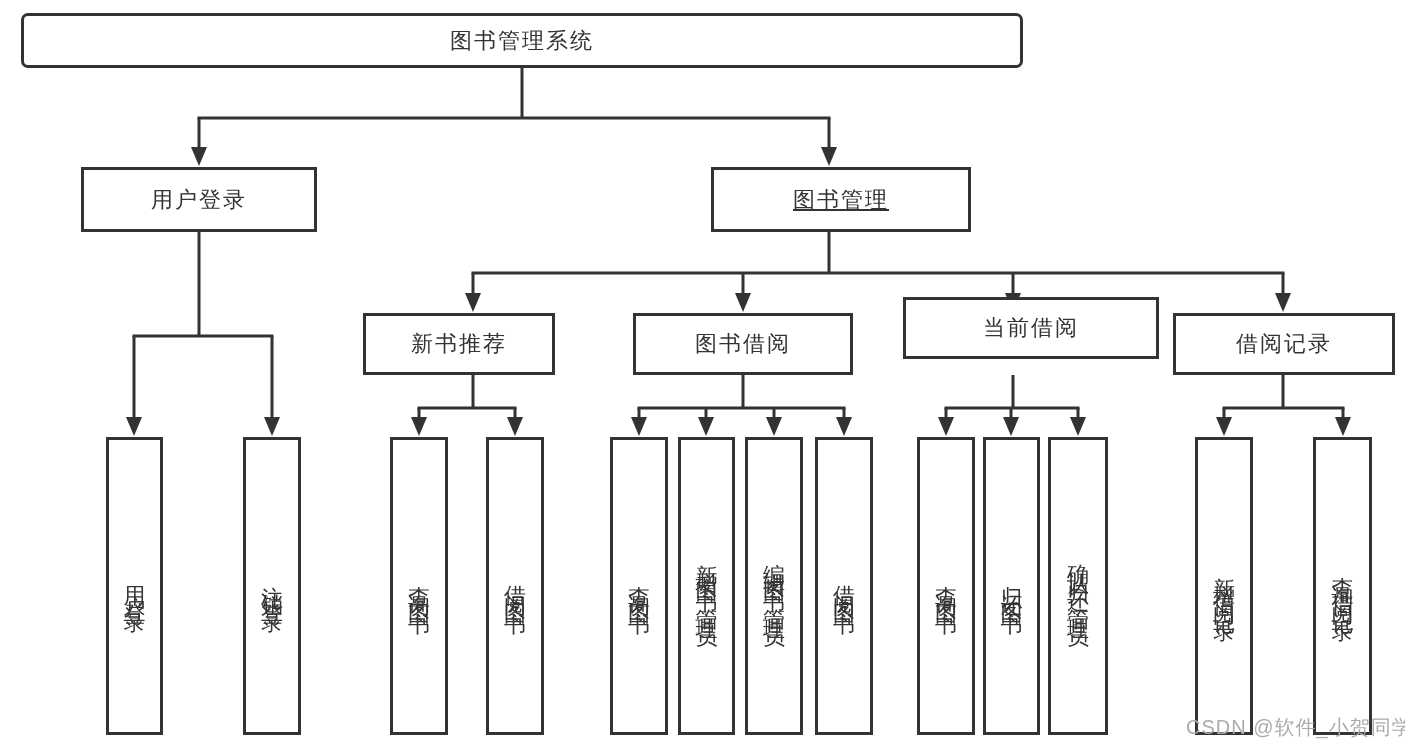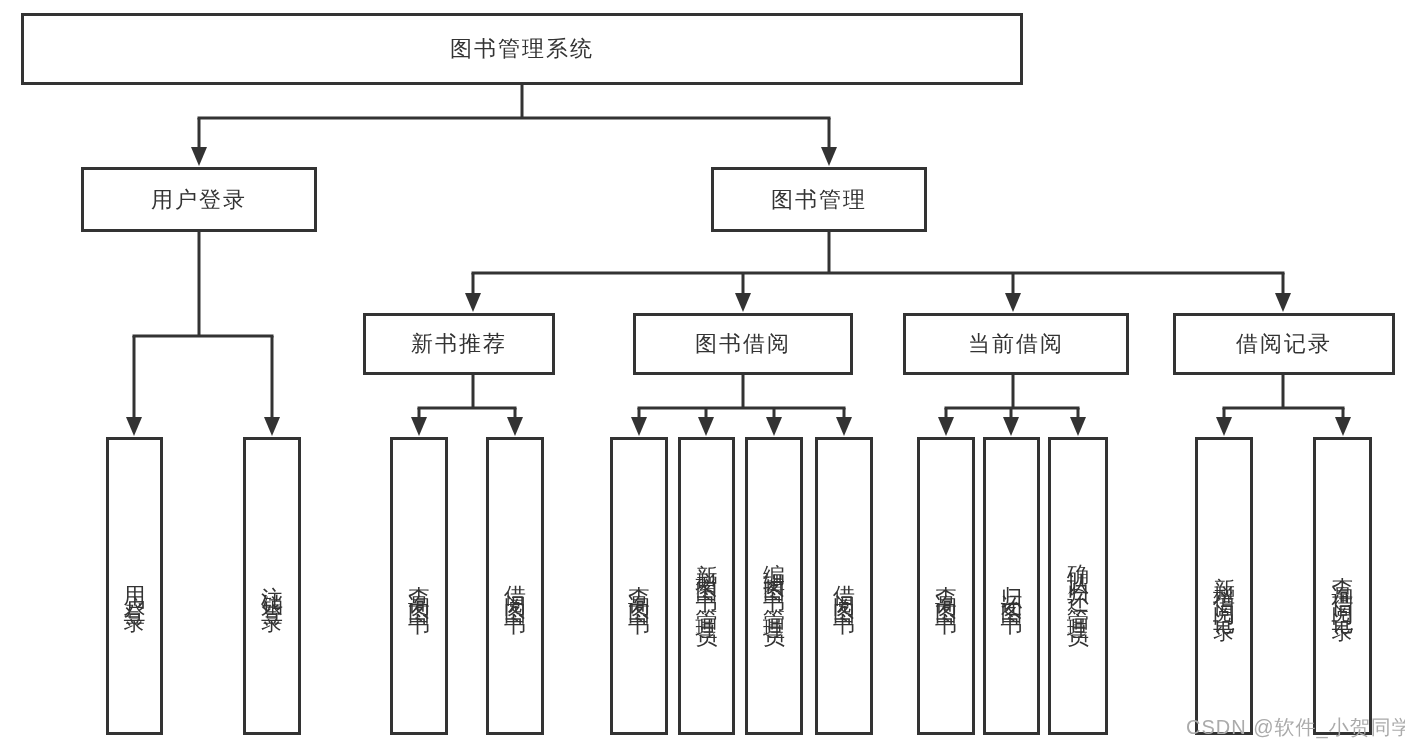--- a/index.html
+++ b/index.html
@@ -117,38 +117,38 @@
       <polygon points="766,417 782,417 774,436"></polygon>
       <polygon points="836,417 852,417 844,436"></polygon>
       <polygon points="938,417 954,417 946,436"></polygon>
       <polygon points="1003,417 1019,417 1011,436"></polygon>
       <polygon points="1070,417 1086,417 1078,436"></polygon>
       <polygon points="1216,417 1232,417 1224,436"></polygon>
       <polygon points="1335,417 1351,417 1343,436"></polygon>
     </g>
   </svg>
 
-  <div class="box" style="left:21px;top:13px;width:1002px;height:72px;">
+  <div class="box" style="left:21px;top:13px;width:1002px;height:55px;border-radius:7px;">
     <span class="hlabel">图书管理系统</span>
   </div>
 
   <div class="box" style="left:81px;top:167px;width:236px;height:65px;">
     <span class="hlabel">用户登录</span>
   </div>
-  <div class="box" style="left:711px;top:167px;width:216px;height:65px;">
+  <div class="box" style="left:711px;top:167px;width:260px;height:65px;text-decoration:underline;">
     <span class="hlabel">图书管理</span>
   </div>
 
   <div class="box" style="left:363px;top:313px;width:192px;height:62px;">
     <span class="hlabel">新书推荐</span>
   </div>
   <div class="box" style="left:633px;top:313px;width:220px;height:62px;">
     <span class="hlabel">图书借阅</span>
   </div>
-  <div class="box" style="left:903px;top:313px;width:226px;height:62px;">
+  <div class="box" style="left:903px;top:297px;width:256px;height:62px;">
     <span class="hlabel">当前借阅</span>
   </div>
   <div class="box" style="left:1173px;top:313px;width:222px;height:62px;">
     <span class="hlabel">借阅记录</span>
   </div>
 
   <div class="box vbox" style="left:106px;top:437px;width:57px;height:298px;">
     <span class="vlabel">用户登录</span>
   </div>
   <div class="box vbox" style="left:243px;top:437px;width:58px;height:298px;">

